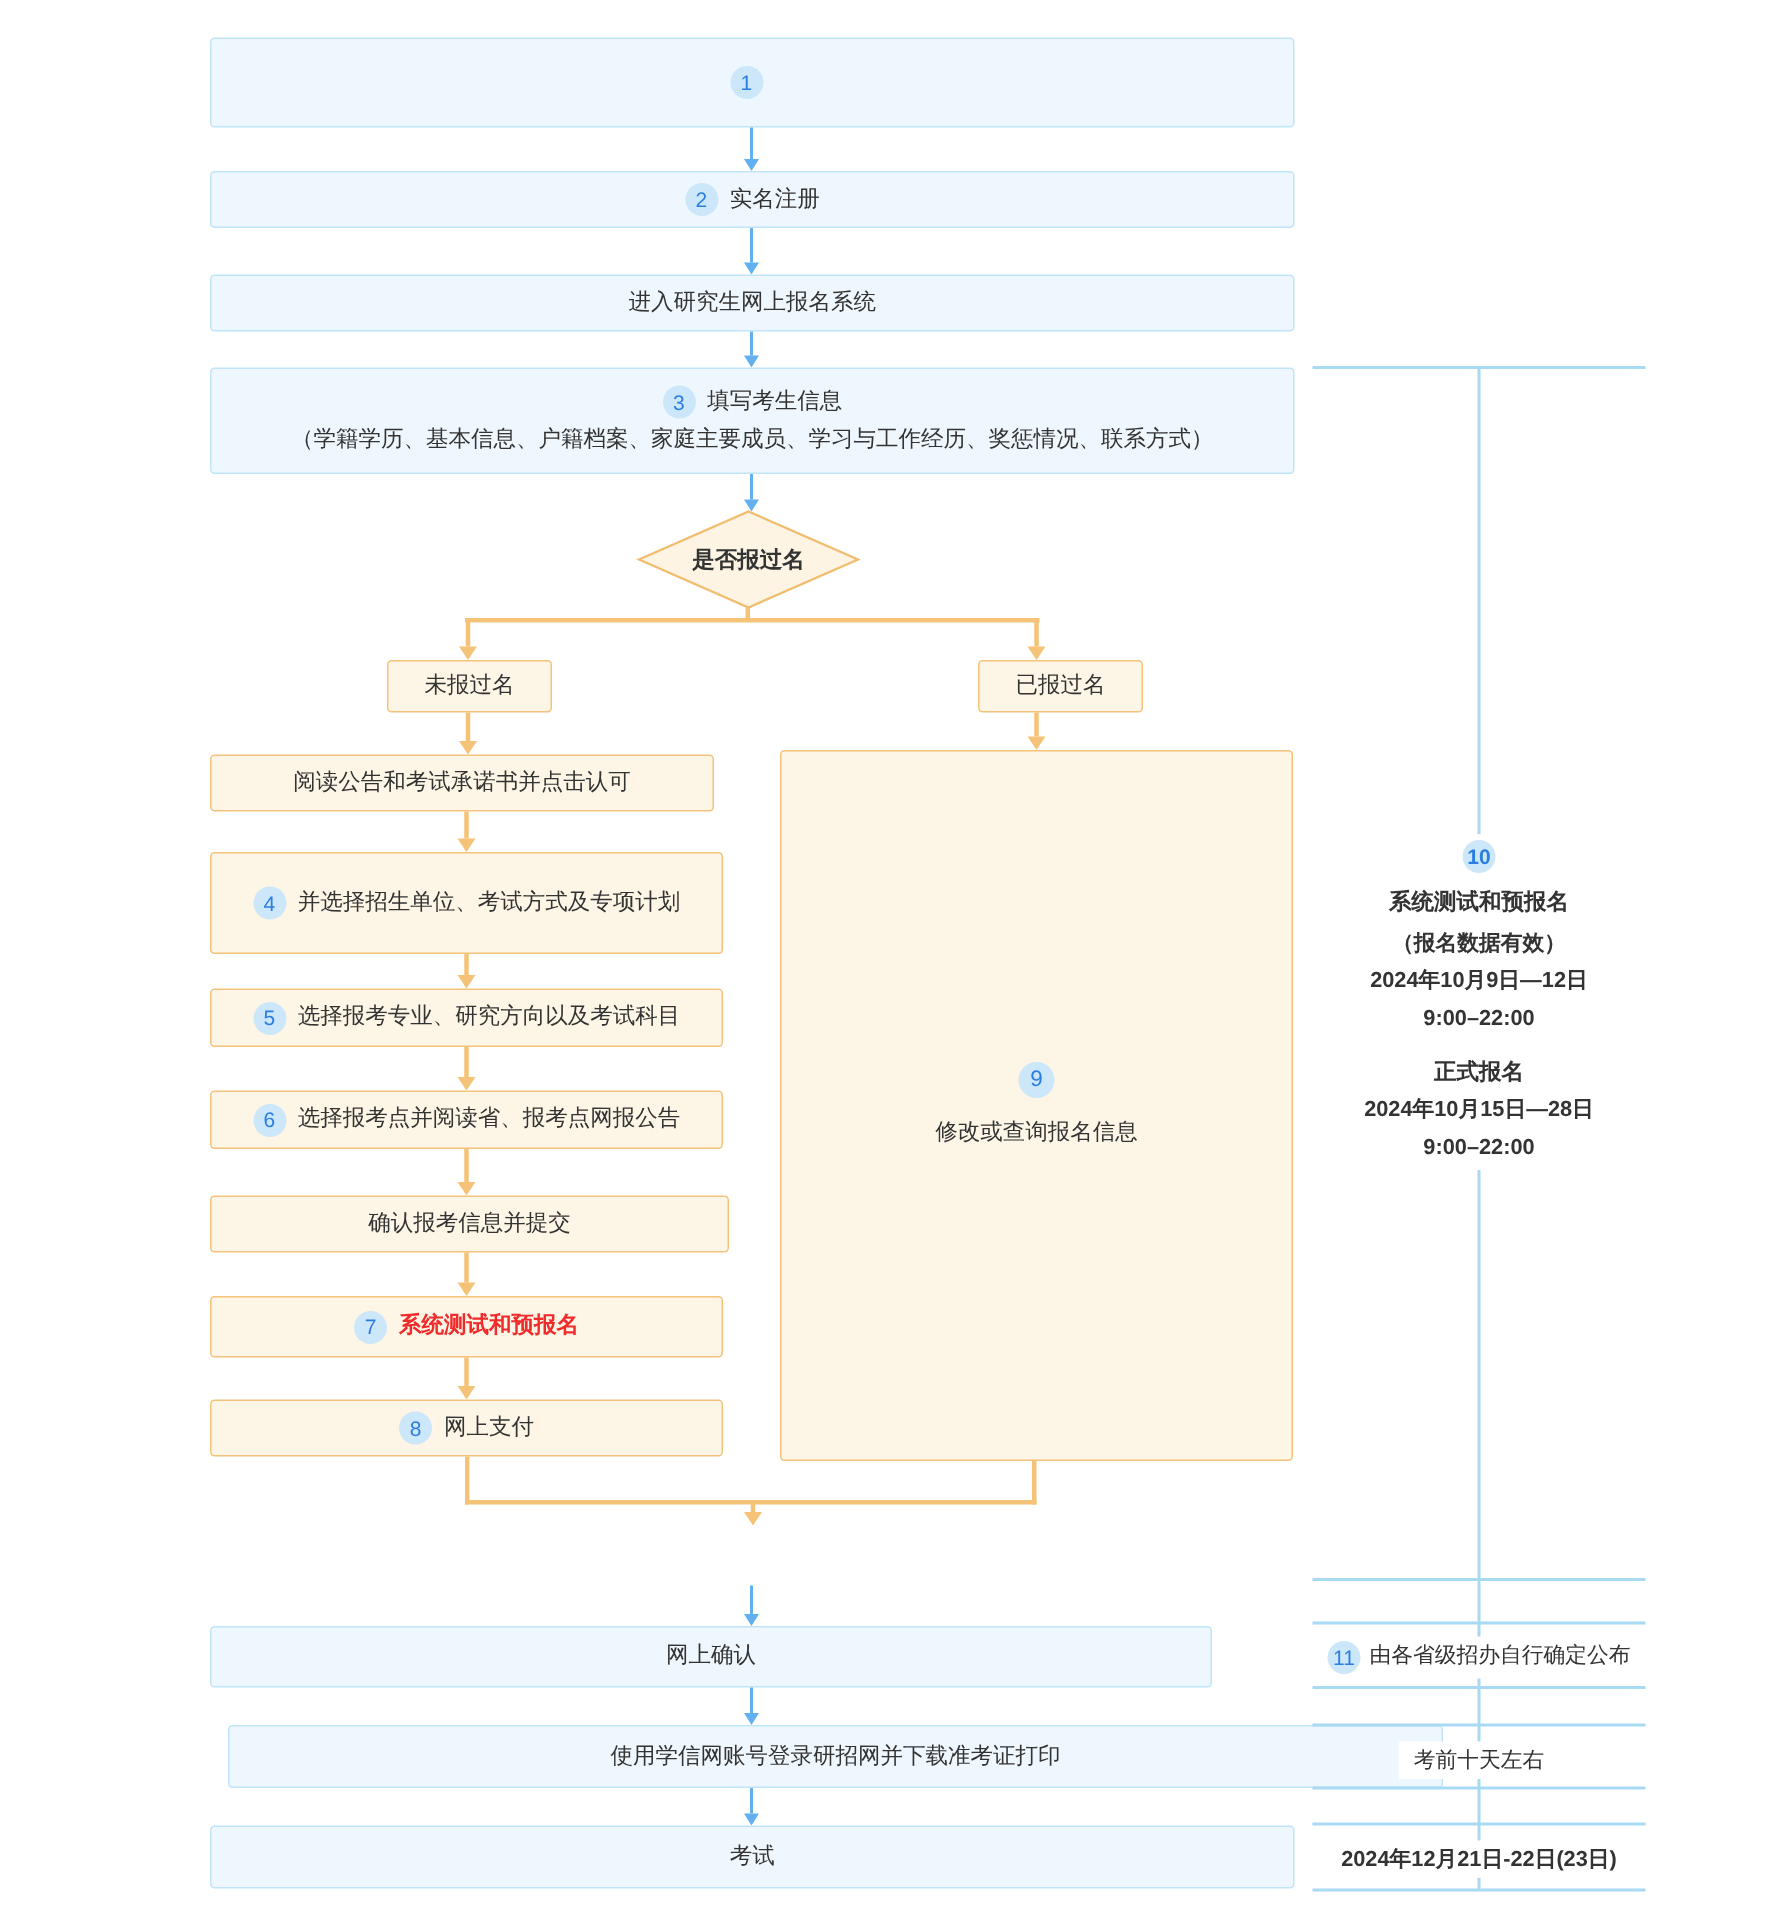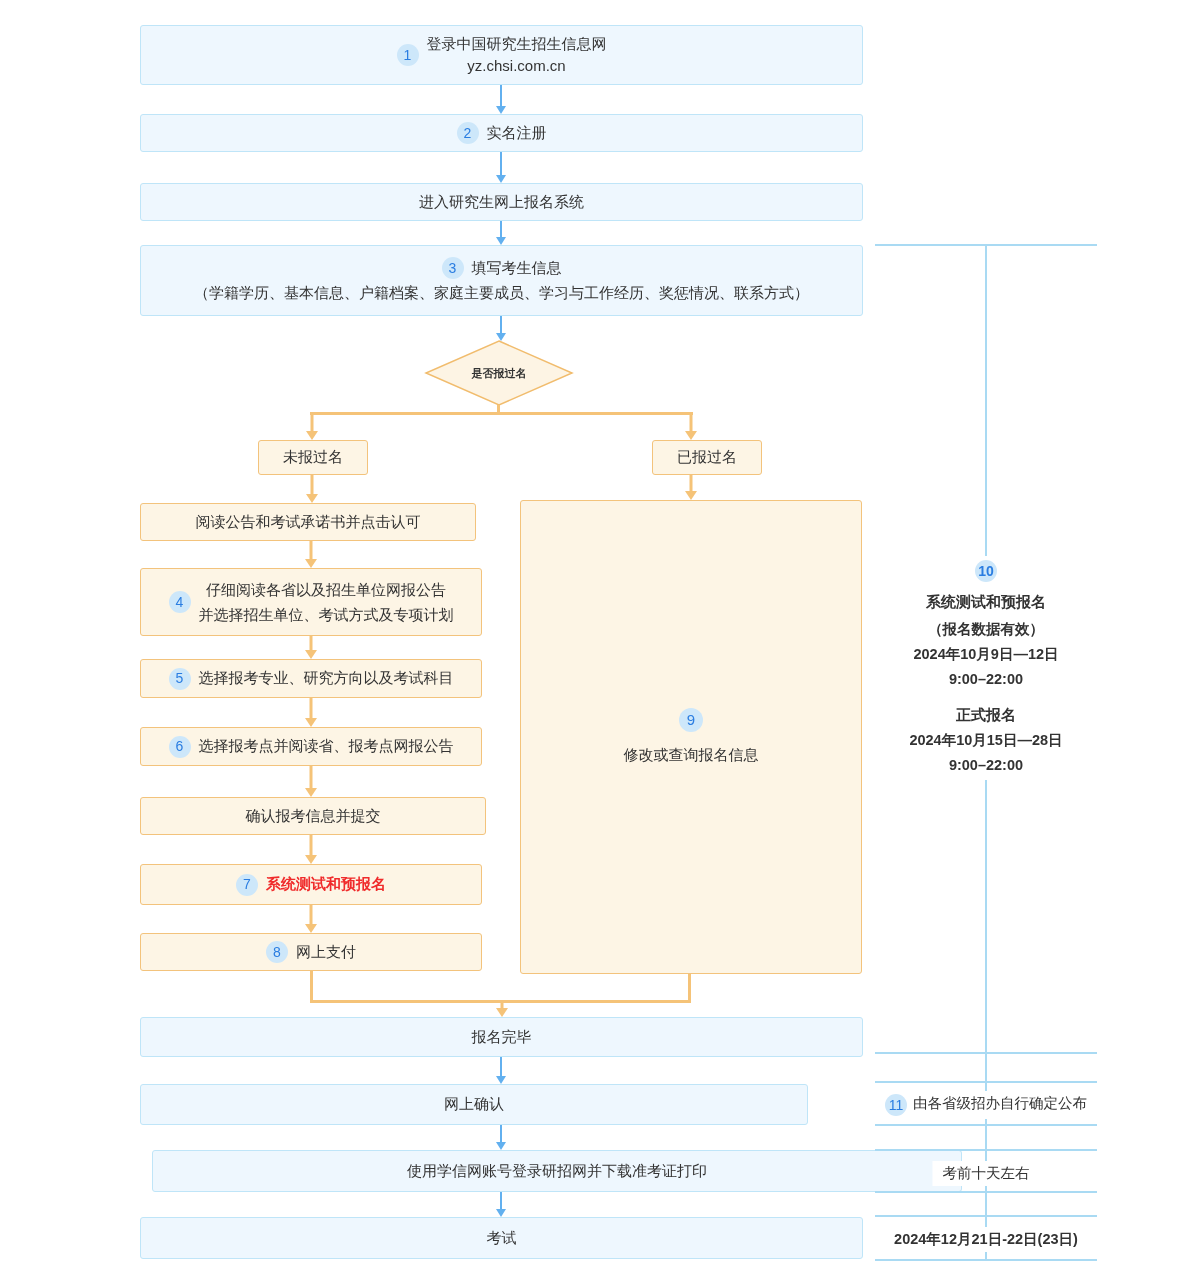--- a/index.html
+++ b/index.html
@@ -22,39 +22,35 @@
   .varrow .shaft{position:absolute;left:50%;transform:translateX(-50%);top:0;width:2px;background:#62b0ef;}
   .varrow .tip{position:absolute;left:50%;transform:translateX(-50%);bottom:0;width:0;height:0;
                border-left:5px solid transparent;border-right:5px solid transparent;border-top:8px solid #62b0ef;}
   .varrow.orange .shaft{width:3px;background:#f5c378;}
   .varrow.orange .tip{border-left:6px solid transparent;border-right:6px solid transparent;border-top:9px solid #f5c378;}
   .oline{position:absolute;background:#f5c378;}
   .pline{position:absolute;background:#a9daf3;}
   
   .diamond{position:absolute;left:424px;top:340px;width:150px;height:66px;}
   .diamond .dlabel{position:absolute;left:0;top:0;width:100%;height:100%;display:flex;align-items:center;
-                   justify-content:center;font-weight:bold;font-size:11px;}
+                   justify-content:center;font-weight:bold;font-size:15px;}
   
   .side-block{position:absolute;left:986px;transform:translateX(-50%);background:#fff;text-align:center;
               font-size:14.5px;font-weight:bold;padding:4px 10px;line-height:1.45;}
   .side-row{position:absolute;left:986px;transform:translateX(-50%);background:#fff;display:flex;
             align-items:flex-start;justify-content:center;gap:6px;font-size:14.5px;padding:3px 10px;white-space:nowrap;}
   .mt9{margin-top:9px;} .mt6{margin-top:6px;} .mt4{margin-top:4px;} .mt14{margin-top:14px;}
 </style>
 </head>
 <body>
 
 <div class="canvas">
 
   <div class="box blue" style="left:140px;top:25px;width:723px;height:60px;">
     <span class="badge">1</span>
-    <span class="col">
-      <span>登录中国研究生招生信息网</span>
-      <span>yz.chsi.com.cn</span>
-    </span>
   </div>
 
   <div class="varrow" style="left:495px;top:85px;width:12px;height:29px;">
     <span class="shaft" style="height:21px;"></span>
       <span class="tip"></span>
   </div>
 
   <div class="box blue" style="left:140px;top:114px;width:723px;height:38px;">
     <span class="badge">2</span>
     <span>实名注册</span>
@@ -127,21 +123,20 @@
 
   <div class="varrow orange" style="left:305px;top:541px;width:12px;height:27px;">
     <span class="shaft" style="height:18px;"></span>
       <span class="tip"></span>
   </div>
 
   <div class="box cream" style="left:140px;top:568px;width:342px;height:68px;">
 
     <span class="badge">4</span>
     <span class="col" style="line-height:1.7;">
-      <span>仔细阅读各省以及招生单位网报公告</span>
       <span>并选择招生单位、考试方式及专项计划</span>
     </span>
   </div>
 
   <div class="varrow orange" style="left:305px;top:636px;width:12px;height:23px;">
     <span class="shaft" style="height:14px;"></span>
       <span class="tip"></span>
   </div>
 
   <div class="box cream" style="left:140px;top:659px;width:342px;height:39px;">
@@ -194,23 +189,20 @@
   </div>
 
   <div class="oline" style="left:310px;top:971px;width:3px;height:32px;"></div>
   <div class="oline" style="left:688px;top:974px;width:3px;height:29px;"></div>
   <div class="oline" style="left:310px;top:1000px;width:381px;height:3px;"></div>
   <div class="varrow orange" style="left:495px;top:1001px;width:14px;height:16px;">
     <span class="shaft" style="height:7px;"></span>
       <span class="tip"></span>
   </div>
 
-  <div class="box blue" style="left:140px;top:1017px;width:723px;height:40px;">
-    <span>报名完毕</span>
-  </div>
 
   <div class="varrow" style="left:495px;top:1057px;width:12px;height:27px;">
     <span class="shaft" style="height:19px;"></span>
       <span class="tip"></span>
   </div>
 
   <div class="box blue" style="left:140px;top:1084px;width:668px;height:41px;">
     <span>网上确认</span>
   </div>
 

